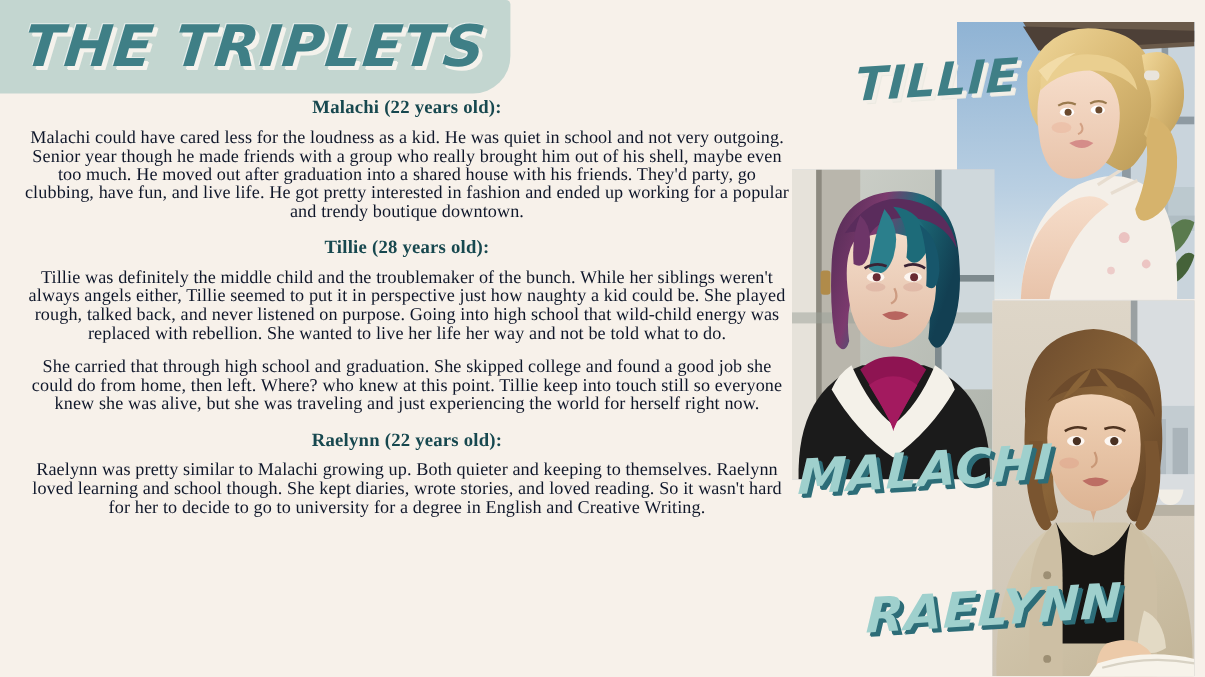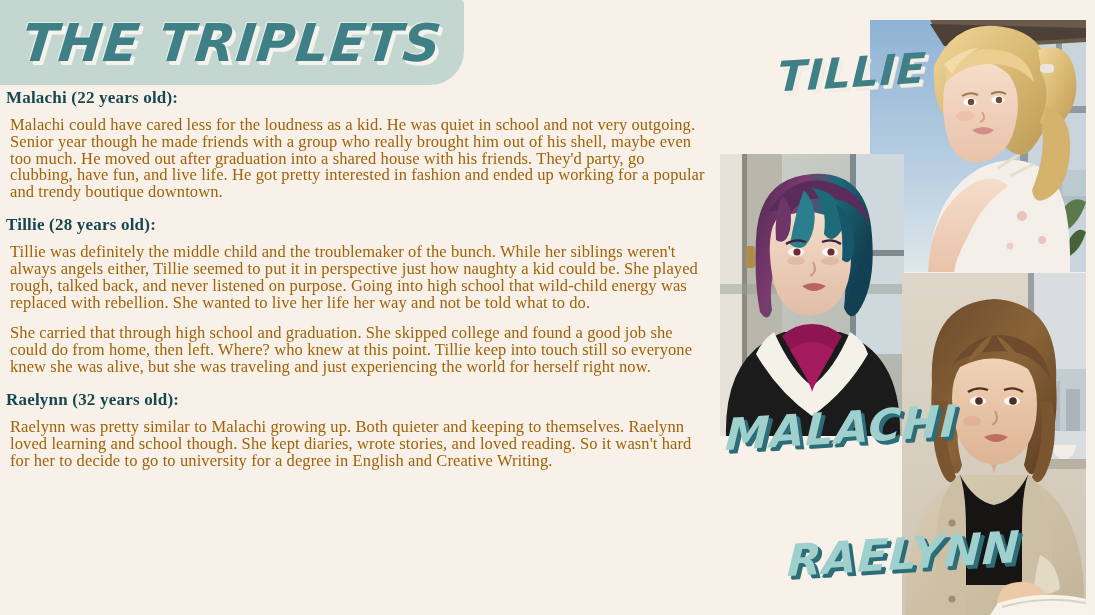--- a/index.html
+++ b/index.html
@@ -54,41 +54,42 @@
        4px  4px 0 #f4f2ec,
       -1px -1px 0 rgba(255,255,255,0.55);
     transform: skewX(-6deg);
     white-space: nowrap;
     z-index: 6;
   }
 
   
   #text-column {
     position: absolute;
-    left: 0;
+    left: 12px;
     top: 88px;
     width: 716px;
     padding: 0 6px;
+    text-align: center;
     z-index: 4;
   }
 
   .section-heading {
     font-family: "Liberation Serif", serif;
     font-weight: 700;
     font-size: 17px;
     color: #17484f;
     letter-spacing: 0.2px;
     margin-bottom: 9px;
   }
 
   .body-paragraph {
     font-family: "Liberation Serif", serif;
     font-size: 16.5px;
     line-height: 1.02;
-    color: #a16207;
+    color: #0f172a;
     letter-spacing: 0.1px;
     margin-bottom: 14px;
     padding: 0 4px;
   }
 
   
   .photo {
     position: absolute;
     overflow: hidden;
     background: #ddd;
@@ -160,21 +161,21 @@
 
   <div id="text-column">
 
     <div class="section-heading">Malachi (22 years old):</div>
     <div class="body-paragraph">Malachi could have cared less for the loudness as a kid. He was quiet in school and not very outgoing. Senior year though he made friends with a group who really brought him out of his shell, maybe even too much. He moved out after graduation into a shared house with his friends. They'd party, go clubbing, have fun, and live life. He got pretty interested in fashion and ended up working for a popular and trendy boutique downtown.</div>
 
     <div class="section-heading">Tillie (28 years old):</div>
     <div class="body-paragraph">Tillie was definitely the middle child and the troublemaker of the bunch. While her siblings weren't always angels either, Tillie seemed to put it in perspective just how naughty a kid could be. She played rough, talked back, and never listened on purpose. Going into high school that wild-child energy was replaced with rebellion. She wanted to live her life her way and not be told what to do.</div>
     <div class="body-paragraph">She carried that through high school and graduation. She skipped college and found a good job she could do from home, then left. Where? who knew at this point. Tillie keep into touch still so everyone knew she was alive, but she was traveling and just experiencing the world for herself right now.</div>
 
-    <div class="section-heading">Raelynn (32 years old):</div>
+    <div class="section-heading">Raelynn (22 years old):</div>
     <div class="body-paragraph">Raelynn was pretty similar to Malachi growing up. Both quieter and keeping to themselves. Raelynn loved learning and school though. She kept diaries, wrote stories, and loved reading. So it wasn't hard for her to decide to go to university for a degree in English and Creative Writing.</div>
 
   </div>
 
   <div class="photo" id="photo-tillie">
     <svg viewBox="0 0 216 252" preserveAspectRatio="xMidYMid slice">
       <defs>
         <linearGradient id="tSky" x1="0" y1="0" x2="0" y2="1">
           <stop offset="0%" stop-color="#8fb3d4"></stop>
           <stop offset="60%" stop-color="#b9cfe2"></stop>

